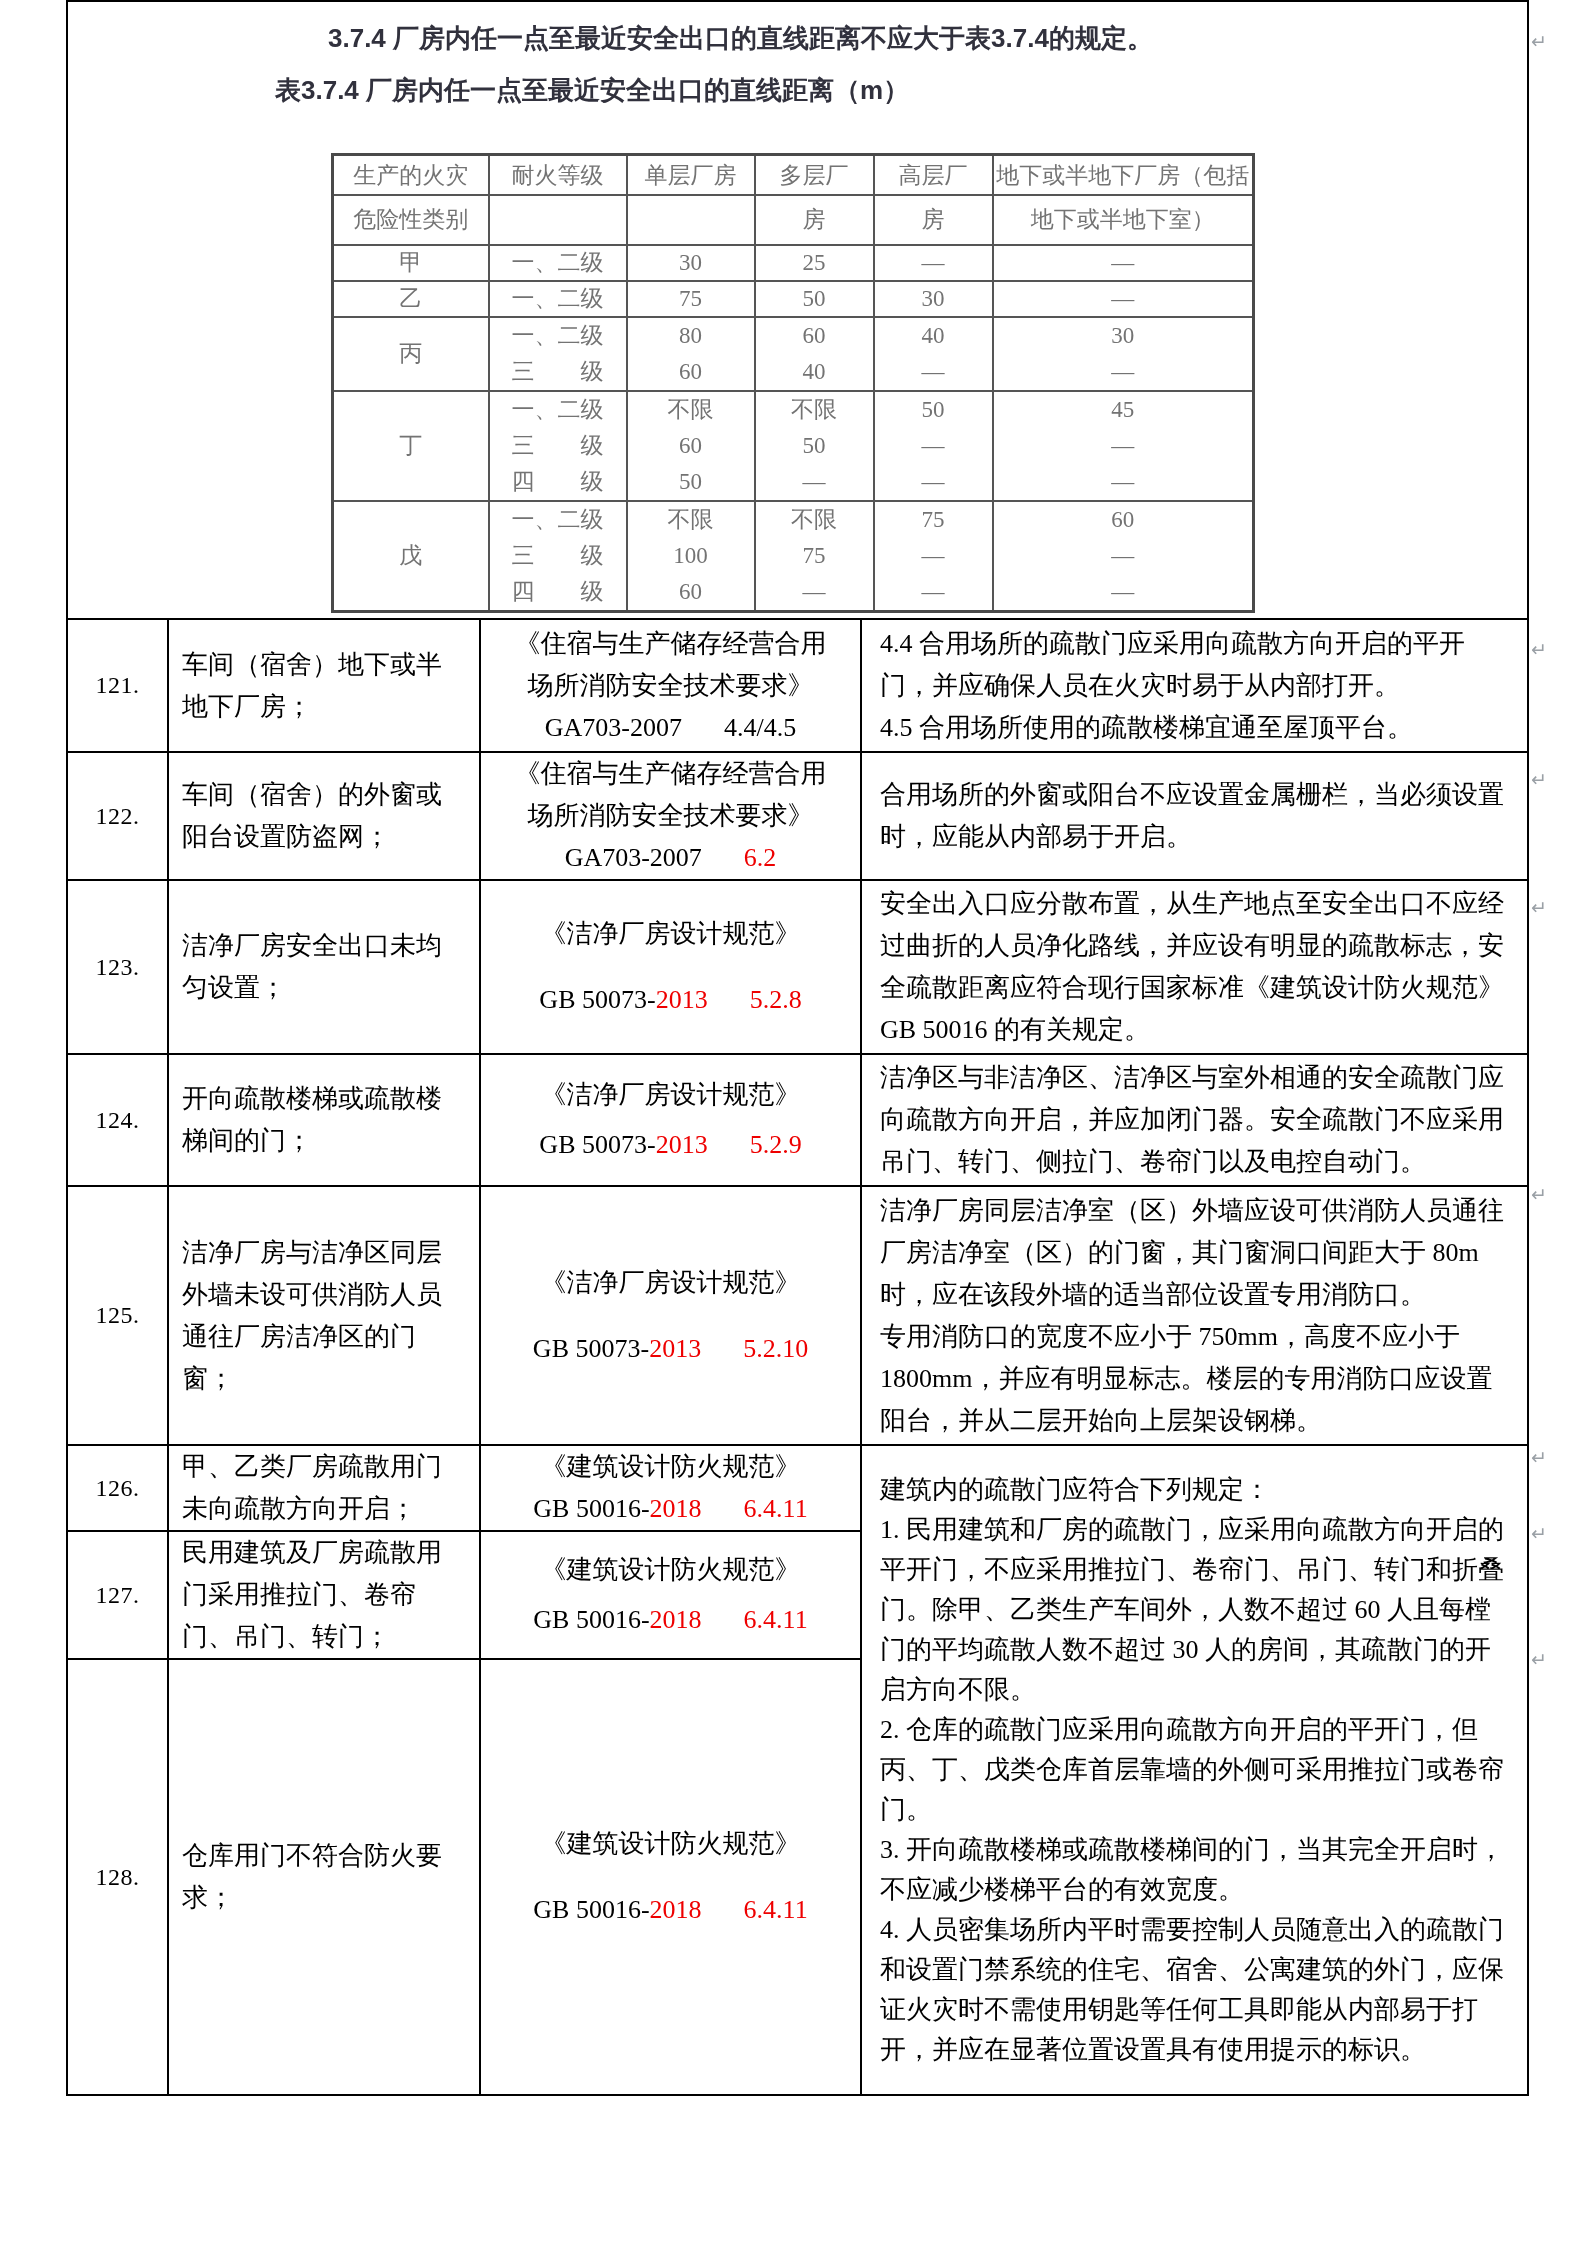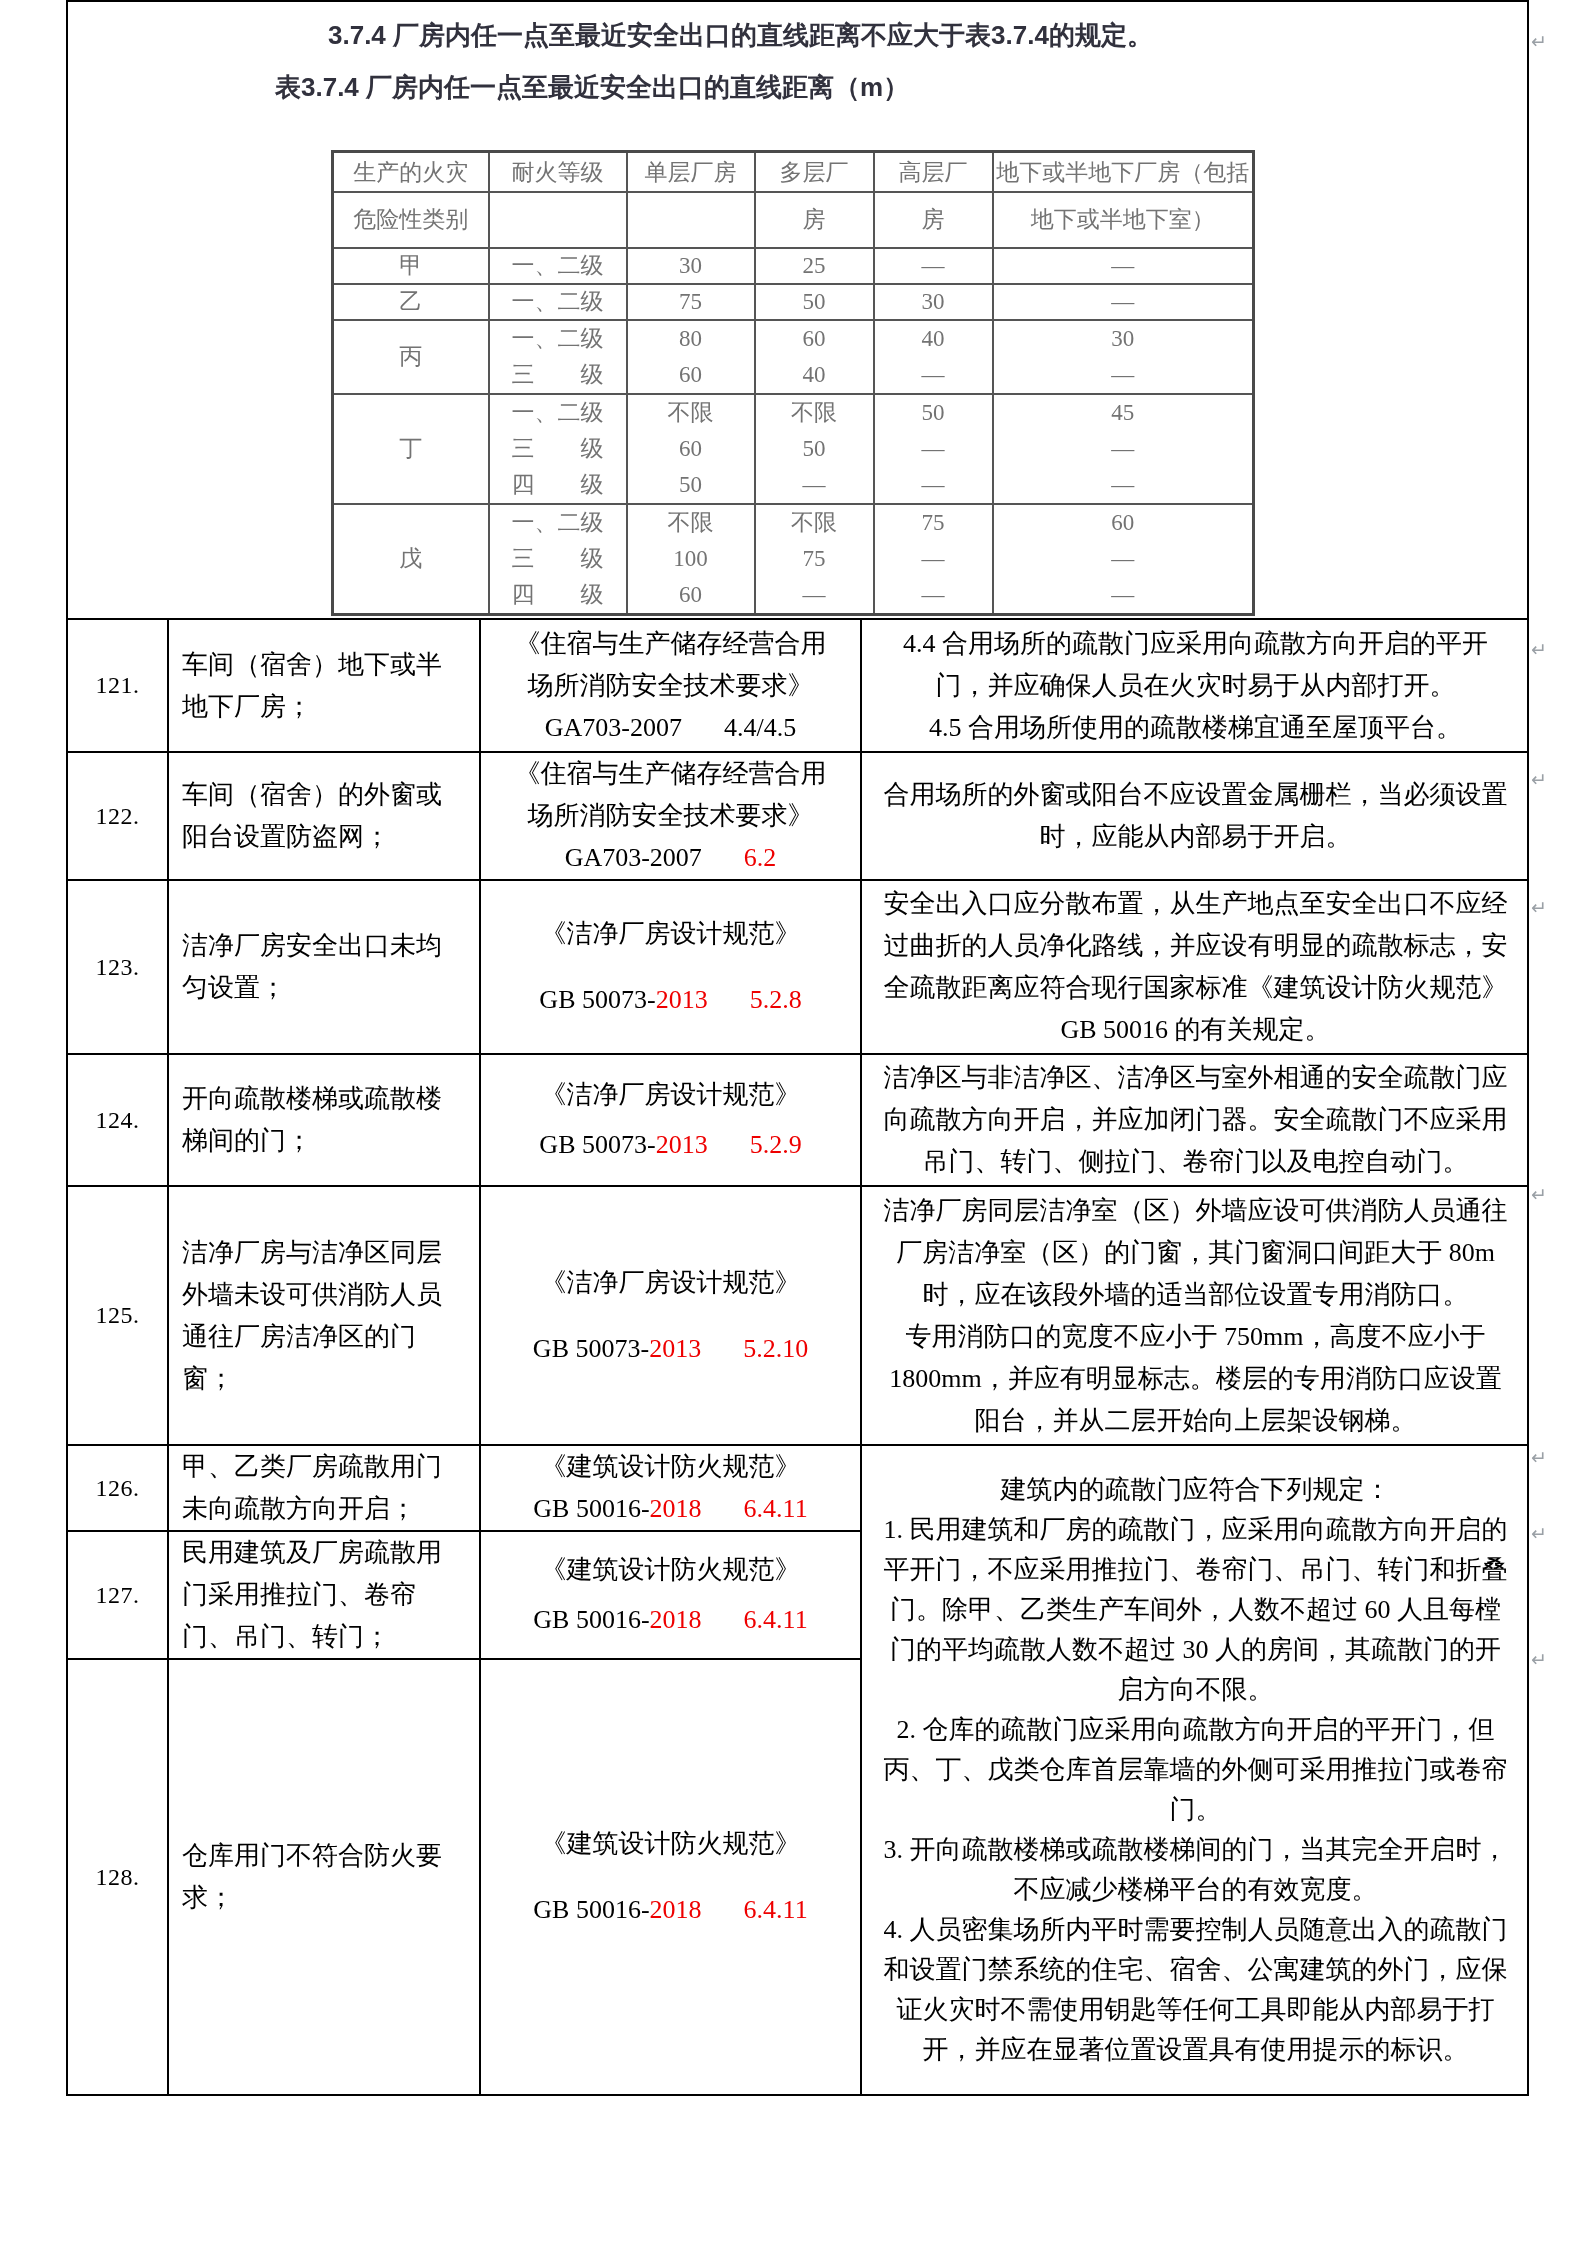--- a/index.html
+++ b/index.html
@@ -6,21 +6,21 @@
   .page{position:relative;width:1587px;height:2245px;background:#fff;overflow:hidden;
         font-family:"Liberation Serif","DejaVu Serif",serif;color:#000;}
   
   table.outer{position:absolute;left:66px;top:0;width:1461px;border-collapse:collapse;
               table-layout:fixed;}
   table.outer td{border:2px solid #000;vertical-align:middle;overflow:hidden;}
   td.topcell{vertical-align:top;border-top:3px solid #000;}
   td.num{text-align:center;font-size:24px;letter-spacing:0.5px;}
   td.desc{font-size:26px;line-height:42px;padding:0 13px;text-align:left;}
   td.reg{font-size:26px;line-height:42px;padding:0 24px;text-align:center;}
-  td.req{font-size:26px;line-height:42px;padding:2px 16px 2px 18px;text-align:center;}
+  td.req{font-size:26px;line-height:42px;padding:2px 16px 2px 18px;text-align:left;}
   td.req.merged{line-height:40px;vertical-align:middle;}
   .reg-code{margin-top:8px;white-space:nowrap;}
   .reg-code.mt0{margin-top:0;}
   .reg-code.mt24{margin-top:24px;}
   .sect{margin-left:42px;}
   .red{color:#ee0000;}
   
   .scan{filter:blur(0.3px);}
   .intro{margin:14px 0 0 16px;padding-left:243px;font-family:"Liberation Sans","DejaVu Sans",sans-serif;
          font-weight:600;font-size:26px;color:#31313d;line-height:34px;}
@@ -65,21 +65,21 @@
             </colgroup>
             <tbody>
                   <tr style="height:40px">
               <td>生产的火灾</td>
               <td>耐火等级</td>
               <td>单层厂房</td>
               <td>多层厂</td>
               <td>高层厂</td>
               <td>地下或半地下厂房（包括</td>
             </tr>
-            <tr style="height:56px">
+            <tr style="height:50px">
               <td>危险性类别</td>
               <td></td>
               <td></td>
               <td>房</td>
               <td>房</td>
               <td>地下或半地下室）</td>
             </tr>
             <tr style="height:36px">
               <td>甲</td>
               <td>一、二级</td>

